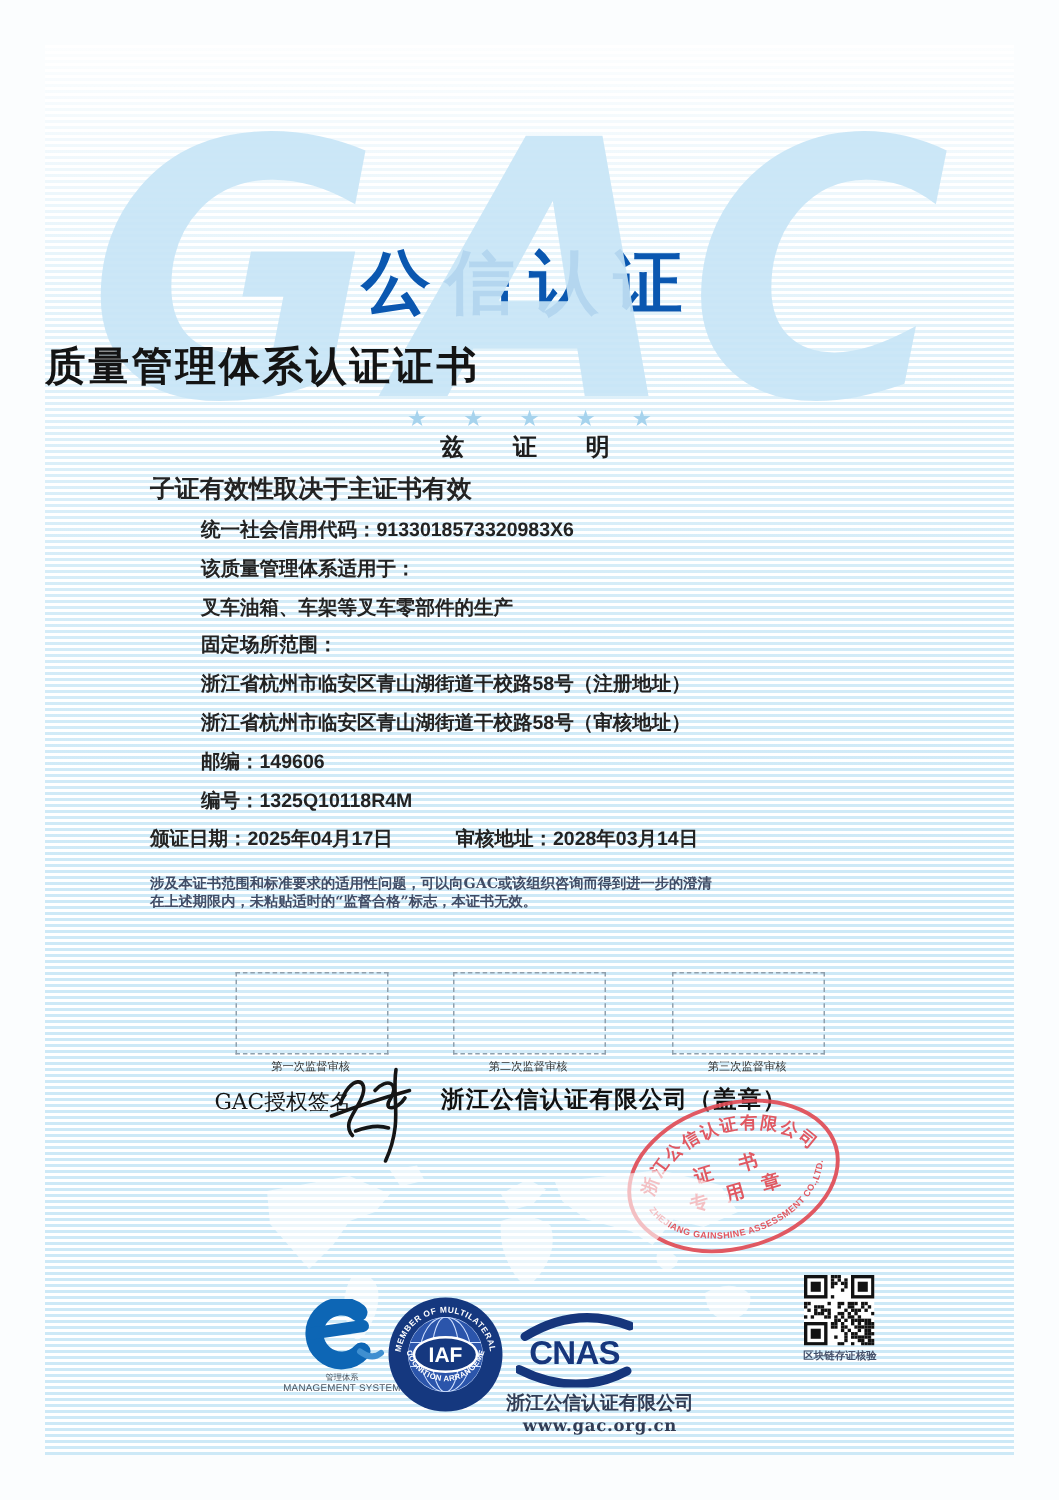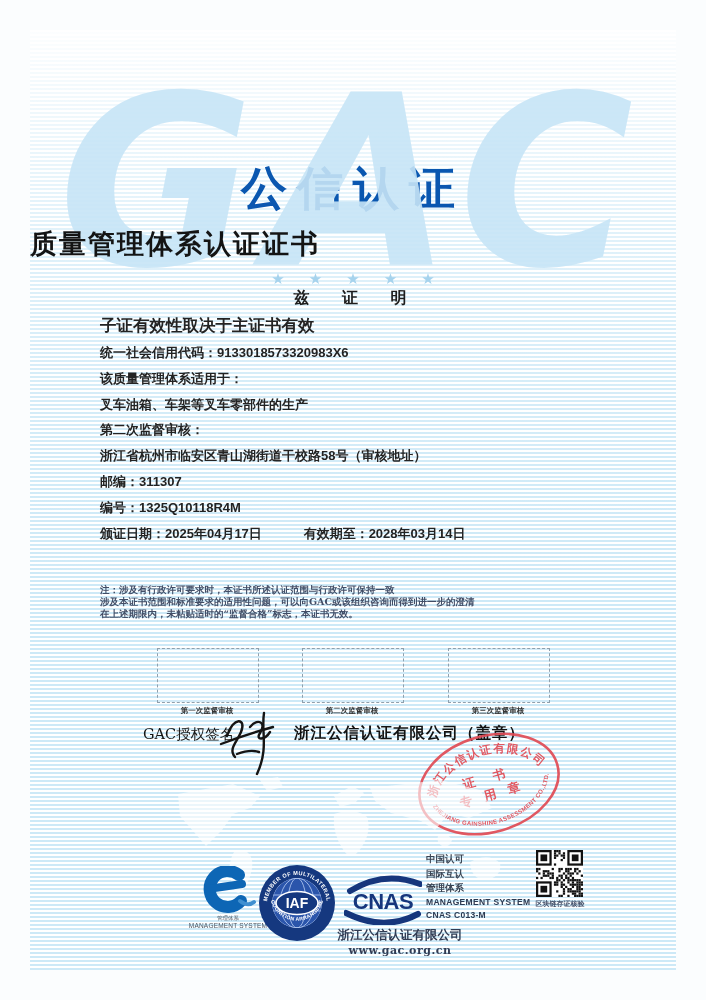--- a/index.html
+++ b/index.html
@@ -39,35 +39,35 @@
     font-family:"DejaVu Serif", serif;
   }
   .stars{left:0;top:240px;width:100%;text-align:center;color:#a6d3ed;font-size:15px;}
   .stars span{margin:0 12px;}
   .attest{
     left:0;top:258px;width:100%;text-align:center;
     font-size:16px;font-weight:bold;color:#1d1d1d;word-spacing:16px;letter-spacing:6px;
   }
   .bodyblock{left:70px;top:285px;width:530px;color:#232323;}
   .company{font-size:16.5px;font-weight:bold;height:25px;}
-  .bline{font-size:13px;font-weight:bold;line-height:25.8px;white-space:nowrap;}
+  .bline{font-size:13px;font-weight:bold;line-height:25.8px;white-space:nowrap;margin-left:34px;}
   .dates{font-size:13px;font-weight:bold;line-height:25.8px;}
   .dates .d1{display:inline-block;width:200px;}
   .notes{
     left:70px;top:554px;width:520px;
     font-family:"DejaVu Serif", serif;font-weight:bold;
     font-size:9.5px;line-height:12px;color:#414d66;
   }
   .supbox{
     top:618px;width:100px;height:53px;
     border:1px dashed #8fa0ad;background:rgba(255,255,255,0.12);
   }
   .suplabel{
     top:676px;width:100px;text-align:center;
-    font-family:"DejaVu Serif", serif;font-size:7.5px;color:#333;font-weight:bold;
+    font-family:"DejaVu Serif", serif;font-size:7.5px;color:#333;font-weight:normal;
   }
   .sig-label{
     left:113px;top:695px;font-family:"DejaVu Serif", serif;
     font-size:14.5px;color:#161616;font-weight:500;
   }
   .issuer{
     left:264px;top:693px;font-family:"DejaVu Serif", serif;
     font-size:15.5px;font-weight:bold;color:#121212;letter-spacing:1px;
   }
   .gac-cap{width:96px;text-align:center;color:#4b5560;}
@@ -97,32 +97,32 @@
   <div class="abs stars">
     <span>★</span><span>★</span><span>★</span><span>★</span><span>★</span>
   </div>
   <div class="abs attest">兹 证 明</div>
 
   <div class="abs bodyblock">
     <div class="company">子证有效性取决于主证书有效</div>
     <div class="bline">统一社会信用代码：9133018573320983X6</div>
     <div class="bline">该质量管理体系适用于：</div>
     <div class="bline">叉车油箱、车架等叉车零部件的生产</div>
-    <div class="bline">第二次监督审核：</div>
+    <div class="bline">固定场所范围：</div>
+    <div class="bline">浙江省杭州市临安区青山湖街道干校路58号（注册地址）</div>
     <div class="bline">浙江省杭州市临安区青山湖街道干校路58号（审核地址）</div>
-    <div class="bline">邮编：311307</div>
+    <div class="bline">邮编：149606</div>
     <div class="bline">编号：1325Q10118R4M</div>
     <div class="dates">
       <span class="d1">颁证日期：2025年04月17日</span>
-      <span>有效期至：2028年03月14日</span>
+      <span>审核地址：2028年03月14日</span>
     </div>
   </div>
 
   <div class="abs notes">
-    <div>注：涉及有行政许可要求时，本证书所述认证范围与行政许可保持一致</div>
     <div>涉及本证书范围和标准要求的适用性问题，可以向GAC或该组织咨询而得到进一步的澄清</div>
     <div>在上述期限内，未粘贴适时的“监督合格”标志，本证书无效。</div>
   </div>
 
   <div class="abs supbox" style="left:127px;"></div>
   <div class="abs supbox" style="left:272px;"></div>
   <div class="abs supbox" style="left:418px;"></div>
   <div class="abs suplabel" style="left:127px;">第一次监督审核</div>
   <div class="abs suplabel" style="left:272px;">第二次监督审核</div>
   <div class="abs suplabel" style="left:418px;">第三次监督审核</div>
@@ -209,27 +209,20 @@
       <textPath href="#iafBot" startOffset="50%" text-anchor="middle">RECOGNITION ARRANGEMENT</textPath>
     </text>
   </svg>
 
   <svg class="abs" style="left:314px;top:845px;" width="78" height="50" viewBox="0 0 78 50">
     <path d="M6,16 Q40,-5 76,9" fill="none" stroke="#16367c" stroke-width="6" stroke-linecap="round"></path>
     <path d="M2,38 Q40,57 74,39" fill="none" stroke="#16367c" stroke-width="6" stroke-linecap="round"></path>
     <text x="39" y="34" text-anchor="middle" font-family="Liberation Sans, sans-serif" font-size="22" font-weight="bold" fill="#16367c" letter-spacing="-0.5">CNAS</text>
   </svg>
 
-  <div class="abs accr">
-    <div class="cnl">中国认可</div>
-    <div class="cnl">国际互认</div>
-    <div class="cnl">管理体系</div>
-    <div class="enl">MANAGEMENT SYSTEM</div>
-    <div class="enl">CNAS C013-M</div>
-  </div>
 
   <svg class="abs" style="left:506px;top:820px;" id="qr-svg" width="47" height="47" viewBox="0 0 46.2 46.2">
       <rect x="0" y="0" width="46.2" height="46.2" fill="#ffffff"></rect>
       <rect x="0" y="0" width="15.400000000000002" height="15.400000000000002" fill="#121212"></rect>
       <rect x="2.2" y="2.2" width="11" height="11" fill="#ffffff"></rect>
       <rect x="4.4" y="4.4" width="6.6000000000000005" height="6.6000000000000005" fill="#121212"></rect>
       <rect x="30.800000000000004" y="0" width="15.400000000000002" height="15.400000000000002" fill="#121212"></rect>
       <rect x="33" y="2.2" width="11" height="11" fill="#ffffff"></rect>
       <rect x="35.2" y="4.4" width="6.6000000000000005" height="6.6000000000000005" fill="#121212"></rect>
       <rect x="0" y="30.800000000000004" width="15.400000000000002" height="15.400000000000002" fill="#121212"></rect>

